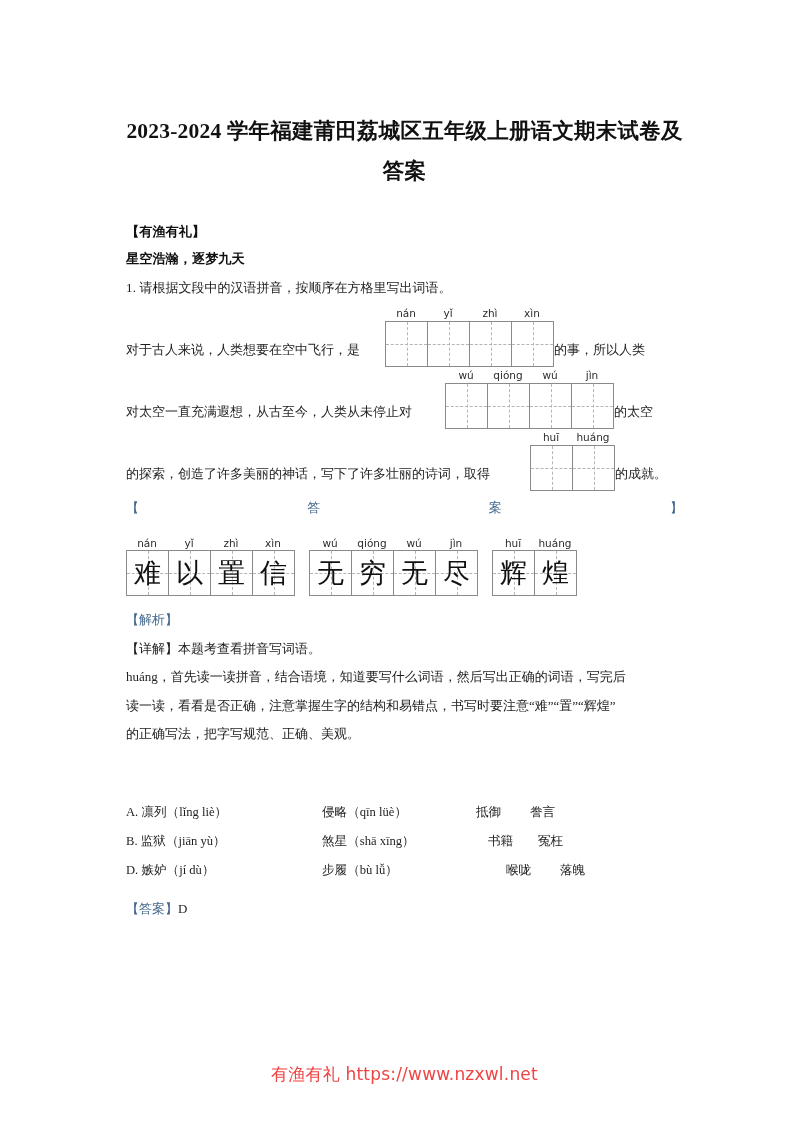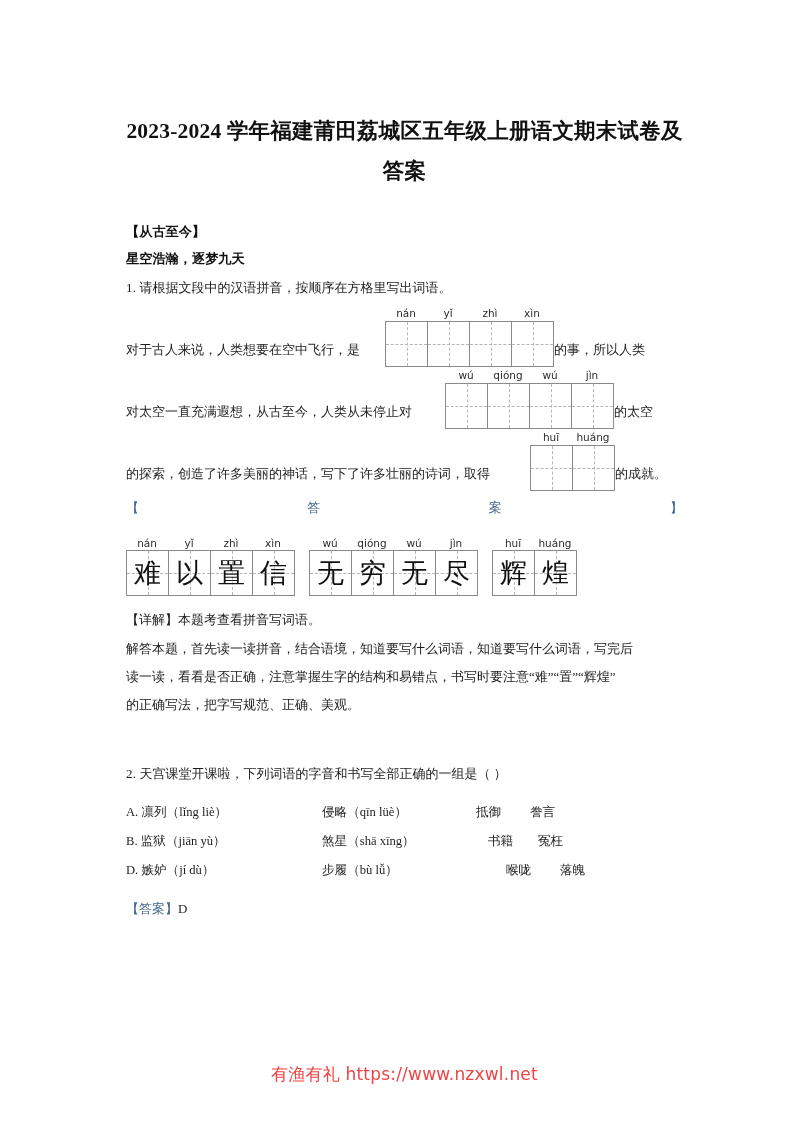--- a/index.html
+++ b/index.html
@@ -228,21 +228,21 @@
     letter-spacing: 0.2px;
   }
 </style>
 </head>
 <body>
 
 <div class="page">
 
   <h1 class="doc-title">2023-2024 学年福建莆田荔城区五年级上册语文期末试卷及答案</h1>
 
-  <div class="sec-head">【从古至今】</div>
+  <div class="sec-head">【有渔有礼】</div>
   <div class="sub-head">星空浩瀚，逐梦九天</div>
 
   <div class="q-line">
     <span class="indent-num">1.</span>
     <span>请根据文段中的汉语拼音，按顺序在方格里写出词语。</span>
   </div>
 
   <div id="q1-lines">
       <div class="grid-row">
         <span class="txt-before">对于古人来说，人类想要在空中飞行，是</span>
@@ -379,35 +379,32 @@
           </div>
           <div class="cell" style="width: 42px; height: 44px;">
             <span class="ch" style="font-size: 27px; line-height: 44px;">煌</span>
           </div>
         </div>
       </div>
     </div>
 
   <div class="spacer-sm"></div>
 
+  <div class="p-blue">【解析】</div>
 
   <div class="p-mixed">
     <span>【详解】</span><span>本题考查看拼音写词语。</span>
   </div>
 
-  <div class="body-p">解答本题，首先读一读拼音，结合语境，知道要写什么词语，知道要写什么词语，写完后</div>
+  <div class="body-p">huáng，首先读一读拼音，结合语境，知道要写什么词语，然后写出正确的词语，写完后</div>
   <div class="body-p">读一读，看看是否正确，注意掌握生字的结构和易错点，书写时要注意“难”“置”“辉煌”</div>
   <div class="body-p">的正确写法，把字写规范、正确、美观。</div>
 
   <div class="spacer-lg"></div>
 
-  <div class="q-line">
-    <span class="indent-num">2.</span>
-    <span>天宫课堂开课啦，下列词语的字音和书写全部正确的一组是（      ）</span>
-  </div>
 
   <div class="spacer-sm"></div>
 
   <div id="q2-options">
       <div class="opt-row">
         <span class="opt-col opt-c1">A. 凛列（lǐng liè）</span>
         <span class="opt-col opt-c2">侵略（qīn lüè）</span>
         <span class="opt-col opt-c3" style="left: 350px;">抵御</span>
         <span class="opt-col opt-c4" style="left: 404px;">誊言</span>
       </div>

